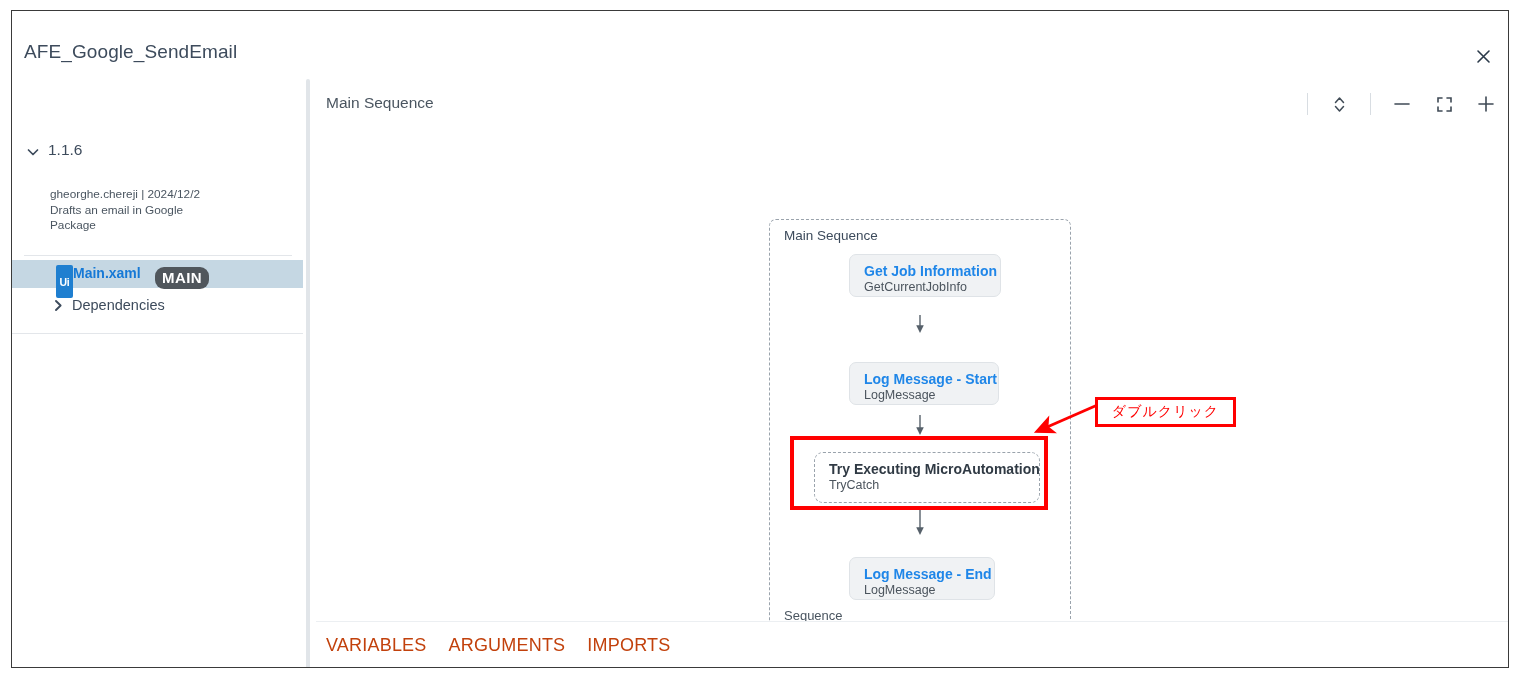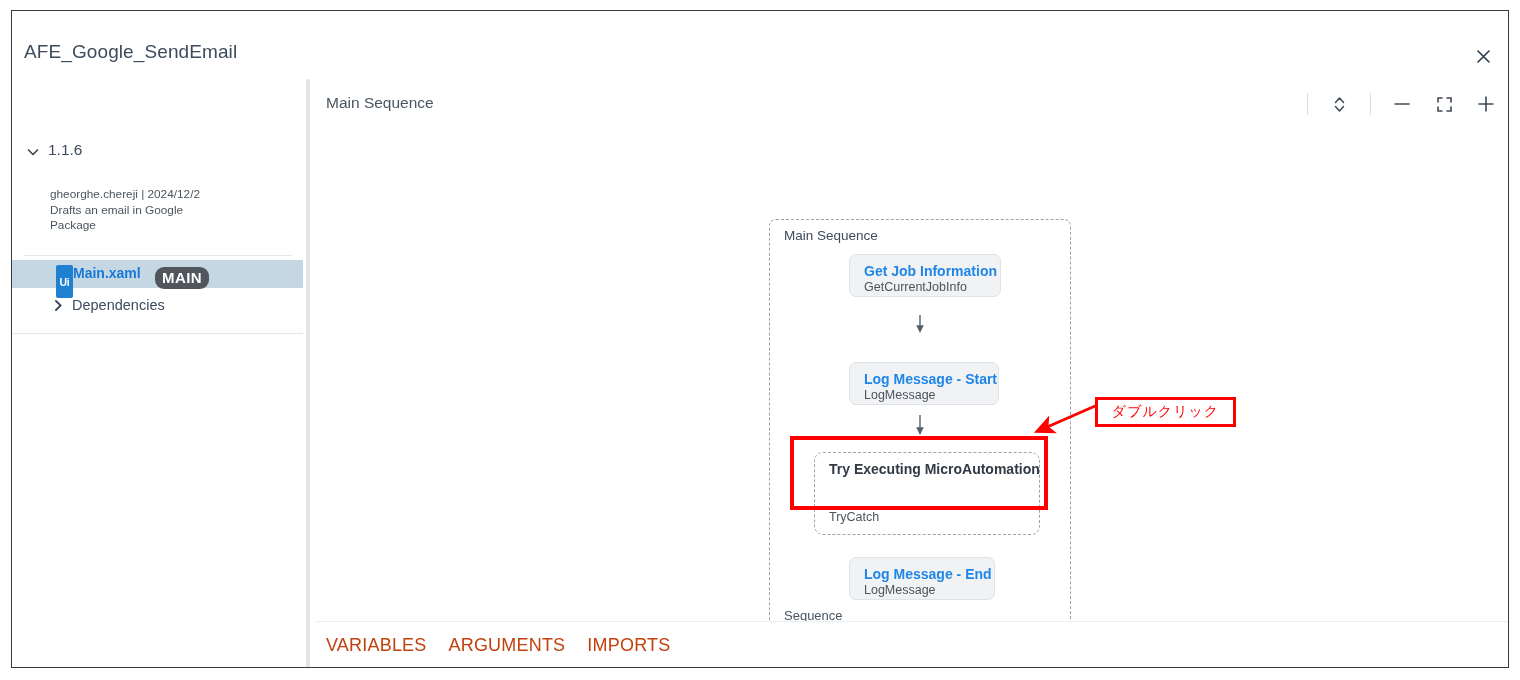--- a/index.html
+++ b/index.html
@@ -218,21 +218,21 @@
     border: 1.5px dashed #9aa3ac;
     border-radius: 9px;
     padding: 8px 14px 9px;
   }
   .node-try .n-title {
     font-size: 14px; font-weight: bold; color: #303a44;
     line-height: 17px; white-space: nowrap;
   }
   .node-try .n-sub {
     font-size: 12.5px; color: #4b545d;
-    line-height: 15px; white-space: nowrap; margin-top: 32px;
+    line-height: 15px; white-space: nowrap;
   }
 
   .connector { position: absolute; }
 
   
   .redbox {
     position: absolute;
     border: 4px solid #ff0000;
     background: transparent;
     pointer-events: none;

